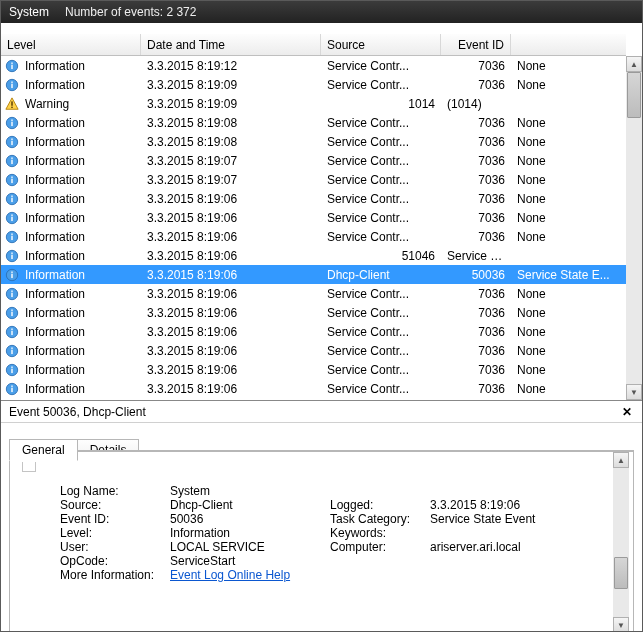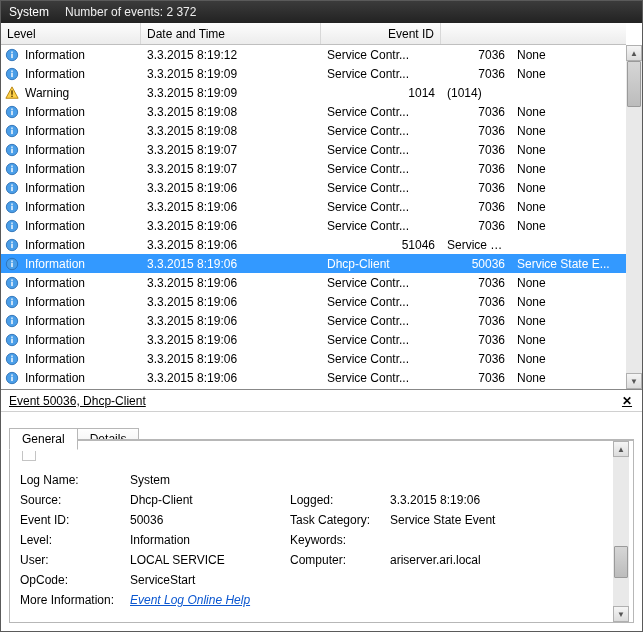--- a/index.html
+++ b/index.html
@@ -18,21 +18,21 @@
     background: linear-gradient(#3b3b3b,#222);
     color:#fff;
     display:flex; align-items:center;
     padding:0 8px;
     font-size:12px;
     gap:16px;
   }
   .header .title { font-weight:normal; }
   .header .count { color:#eee; }
   
-  .list-wrap { position:relative; height:367px; border-bottom:1px solid #888; }
+  .list-wrap { position:relative; height:367px; border-bottom:1px solid #888;margin-top:11px; }
   .list-scroll { position:absolute; inset:0 16px 0 0; overflow:hidden; }
   .cols {
     height:22px;
     display:grid;
     grid-template-columns: 140px 180px 120px 70px 110px;
     align-items:center;
     background:linear-gradient(#fdfdfd,#ececec);
     border-bottom:1px solid #bfbfbf;
     user-select:none;
   }
@@ -72,21 +72,20 @@
     height:241px;
     background:#fff;
   }
   .detail-head {
     height:22px;
     border-bottom:1px solid #d0d0d0;
     display:flex; align-items:center;
     padding:0 8px 0 8px;
     justify-content:space-between;
     background:#fff;
-    text-decoration:underline;
   }
   .detail-head .title { font-weight:normal; color:#000; }
   .detail-head .close { width:14px;height:14px;display:flex;align-items:center;justify-content:center;font-weight:bold;cursor:default;}
   .tabs {
     display:flex; gap:0;
     padding:6px 8px 0 8px; height:28px;
     position:relative;
   }
   .tab {
     border:1px solid #b7b7b7;
@@ -115,43 +114,44 @@
   }
   .panel-scroll{
     position:absolute;
     top:0;right:4px;bottom:0;width:16px;
     background:#e9e9e9;
     display:flex;flex-direction:column;
   }
   .grid {
     display:grid;
     grid-template-columns: 110px 160px 100px 180px;
-    row-gap:6px;
     align-items:center;
+    margin-left:40px;
   }
   .fld { color:#000; }
   .val { color:#000; }
-  a.link { color:#0b57d0; text-decoration:underline;font-style:italic; }
+  a.link { color:#0b57d0; text-decoration:underline; }
   .topstub{height:10px;border:1px solid #c4c4c4;border-top:none;margin:0 0 12px 2px;width:14px;}
 </style>
 </head>
 <body>
 
 <div style="position:relative;width:100%;height:100%;">
 
   <div class="header">
     <span class="title">System</span>
     <span class="count">Number of events: 2 372</span>
   </div>
 
   <div class="list-wrap">
     <div class="list-scroll">
       <div class="cols">
         <div class="col">Level</div>
         <div class="col">Date and Time</div>
+        <div class="col">Source</div>
         <div class="col right">Event ID</div>
       </div>
       <div class="rows" id="rows">
           <div class="row">
             <div class="cell lvlcell">
               <svg class="ic" viewBox="0 0 16 16">
                 <circle cx="8" cy="8" r="6.5" fill="#4a9ee8" stroke="#2a6fb5"></circle>
                 <rect x="7.2" y="6.5" width="1.6" height="5" fill="#fff"></rect>
                 <rect x="7.2" y="4" width="1.6" height="1.6" fill="#fff"></rect>
               </svg>

